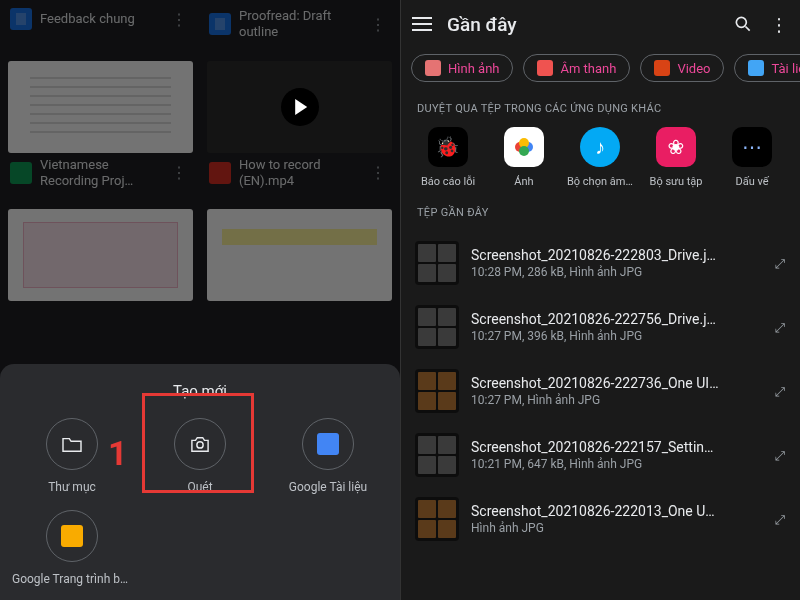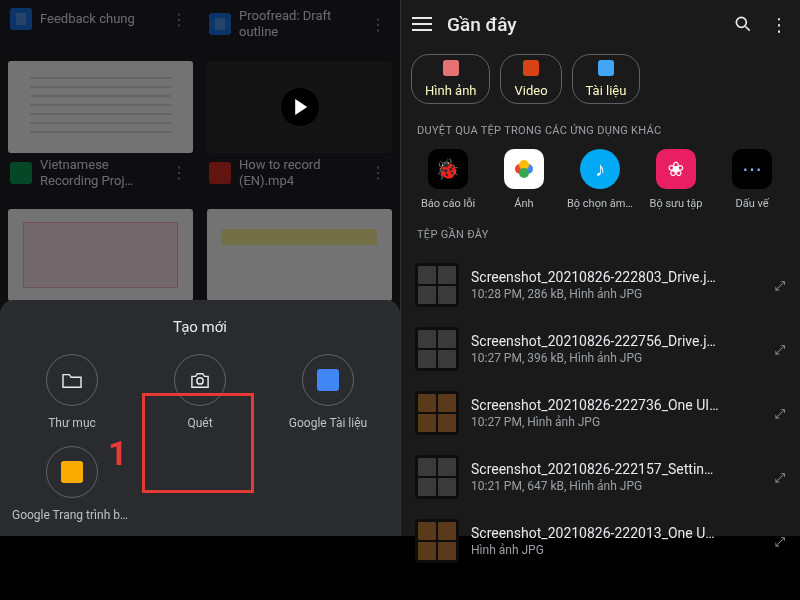--- a/index.html
+++ b/index.html
@@ -5,21 +5,21 @@
   * { box-sizing: border-box; margin: 0; padding: 0; }
   body {
     width: 800px; height: 600px;
     background: #000;
     font-family: Roboto, Arial, sans-serif;
     color: #e8eaed;
     display: flex;
     overflow: hidden;
     position: relative;
   }
-  .pane { height: 536px; position: relative; }
+  .pane { height: 600px; position: relative; }
   .left { width: 400px; background: #202124; }
   .right { width: 400px; background: #1a1a1a; border-left: 1px solid #333; }
 
   
   .dim { position:absolute; inset:0; background: rgba(0,0,0,0.55); z-index:1; }
   .drive-grid {
     padding: 4px 8px 0 8px;
     display: grid;
     grid-template-columns: 1fr 1fr;
     gap: 10px 14px;
@@ -84,21 +84,21 @@
   .redlabel { position:absolute; color:#e53935; font-weight:700; font-size:34px; z-index:6; }
 
   
   .topbar { display:flex; align-items:center; height:48px; padding:0 10px; gap:14px; }
   .topbar .title { flex:1; font-size:19px; font-weight:500; }
   .ic { width:22px; height:22px; display:flex; align-items:center; justify-content:center; color:#e8eaed; }
   .chips { display:flex; gap:10px; padding:6px 10px 10px 10px; overflow:hidden; }
   .chip {
     display:flex; align-items:center; gap:7px;
     border:1px solid #5f6368; border-radius:18px;
-    padding:5px 13px; font-size:13px; color:#fef9c3; white-space:nowrap;flex-direction:column;
+    padding:5px 13px; font-size:13px; color:#ec4899; white-space:nowrap;
   }
   .chip .ci { width:16px; height:16px; border-radius:3px; }
   .ci-img { background:#e57373; }
   .ci-aud { background:#ef5350; border-radius:50%; }
   .ci-vid { background:#d84315; }
   .ci-doc { background:#42a5f5; }
 
   .section-h { font-size:11px; color:#9aa0a6; padding:10px 16px 12px 16px; letter-spacing:.3px; }
   .apps { display:flex; gap:10px; padding:0 10px 8px 14px; overflow:hidden; }
   .app { display:flex; flex-direction:column; align-items:center; width:66px; gap:8px; }
@@ -230,20 +230,24 @@
     </span>
     <span class="ic" style="font-size:18px;">⋮</span>
   </div>
 
   <div class="chips">
     <div class="chip">
         <span class="ci ci-img"></span>
         <span>Hình ảnh</span>
       </div>
     <div class="chip">
+        <span class="ci ci-aud"></span>
+        <span>Âm thanh</span>
+      </div>
+    <div class="chip">
         <span class="ci ci-vid"></span>
         <span>Video</span>
       </div>
     <div class="chip">
         <span class="ci ci-doc"></span>
         <span>Tài liệu</span>
       </div>
   </div>
 
   <div class="section-h">DUYỆT QUA TỆP TRONG CÁC ỨNG DỤNG KHÁC</div>

